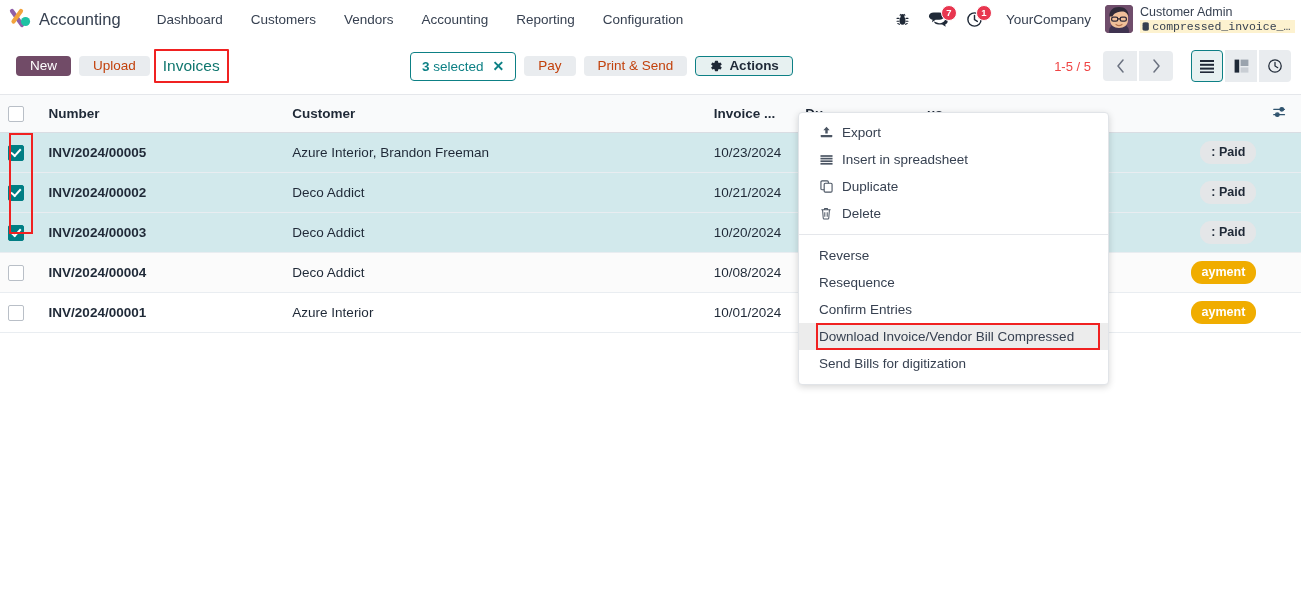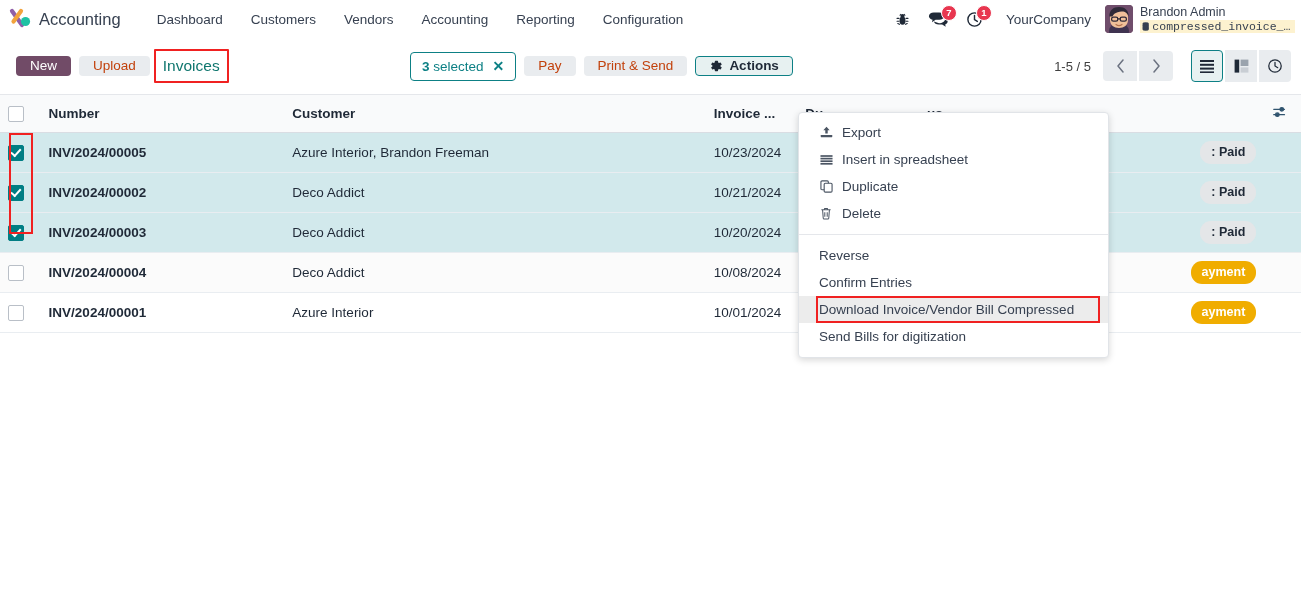--- a/index.html
+++ b/index.html
@@ -171,21 +171,21 @@
     color: #1f2937;
     font-weight: 600;
   }
 
   .cp-right {
     margin-left: auto;
     display: flex; align-items: center; gap: 2px;
   }
   .pager-text {
     font-size: 13px;
-    color: #404040;
+    color: #ef4444;
     margin-right: 10px;
     white-space: nowrap;
   }
   .pager-btn {
     background: #e9ecef;
     width: 34px; height: 30px;
     display: flex; align-items: center; justify-content: center;
     cursor: pointer;
     color: #6b7280;
   }
@@ -402,21 +402,21 @@
           <ellipse cx="14" cy="26" rx="10" ry="8" fill="#3f3350"></ellipse>
           <path d="M5 12c0-6 4-9 9-9s9 3 9 9v3c0 5-4 8-9 8s-9-3-9-8z" fill="#f0c09a"></path>
           <path d="M4.4 11.6C4 5.2 8.4 2 14 2s10 3.2 9.6 9.6c-1-3-3.2-4.6-5.2-5-2.8-.6-7 .4-9 2.2-.8.7-1.4 1.6-2 2.8z" fill="#2f2a38"></path>
           <rect x="6.6" y="12.2" width="6.2" height="4" rx="1.8" fill="none" stroke="#2f2a38" stroke-width="1.3"></rect>
           <rect x="15.2" y="12.2" width="6.2" height="4" rx="1.8" fill="none" stroke="#2f2a38" stroke-width="1.3"></rect>
           <path d="M12.8 13.8h2.4" stroke="#2f2a38" stroke-width="1.3"></path>
           <path d="M11 19.5c1.8 1.3 4.2 1.3 6 0" stroke="#b5744f" stroke-width="1.2" fill="none" stroke-linecap="round"></path>
         </svg>
       </div>
       <div class="user-text">
-        <div class="user-name">Brandon Admin</div>
+        <div class="user-name">Customer Admin</div>
         <div class="user-db">
           <svg width="9" height="11" viewBox="0 0 10 12" fill="#374151">
             <ellipse cx="5" cy="2" rx="4.2" ry="1.7"></ellipse>
             <rect x="0.8" y="2" width="8.4" height="3"></rect>
             <ellipse cx="5" cy="5" rx="4.2" ry="1.7"></ellipse>
             <rect x="0.8" y="5" width="8.4" height="3"></rect>
             <ellipse cx="5" cy="8" rx="4.2" ry="1.7"></ellipse>
             <rect x="0.8" y="8" width="8.4" height="2"></rect>
             <ellipse cx="5" cy="10" rx="4.2" ry="1.7"></ellipse>
           </svg>
@@ -601,20 +601,23 @@
     </span>
     <span>Delete</span>
   </div>
 
   <div class="dd-divider"></div>
 
   <div class="dd-item no-icon">
     <span>Reverse</span>
   </div>
   <div class="dd-item no-icon">
+    <span>Resequence</span>
+  </div>
+  <div class="dd-item no-icon">
     <span>Confirm Entries</span>
   </div>
   <div class="dd-item no-icon highlighted">
     <span>Download Invoice/Vendor Bill Compressed</span>
     <span class="annot-menu"></span>
   </div>
   <div class="dd-item no-icon">
     <span>Send Bills for digitization</span>
   </div>
 </div>

